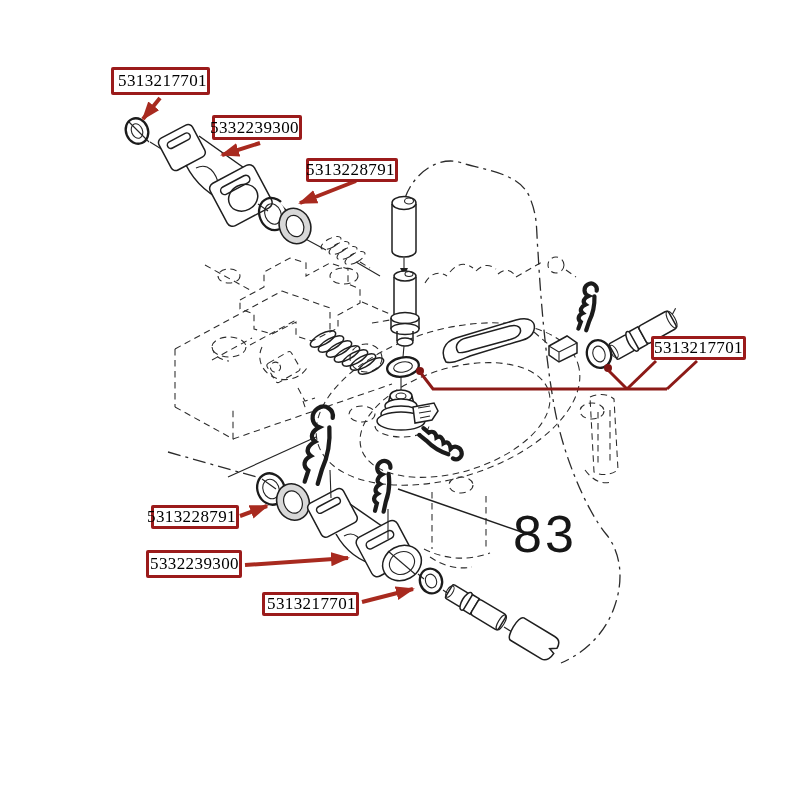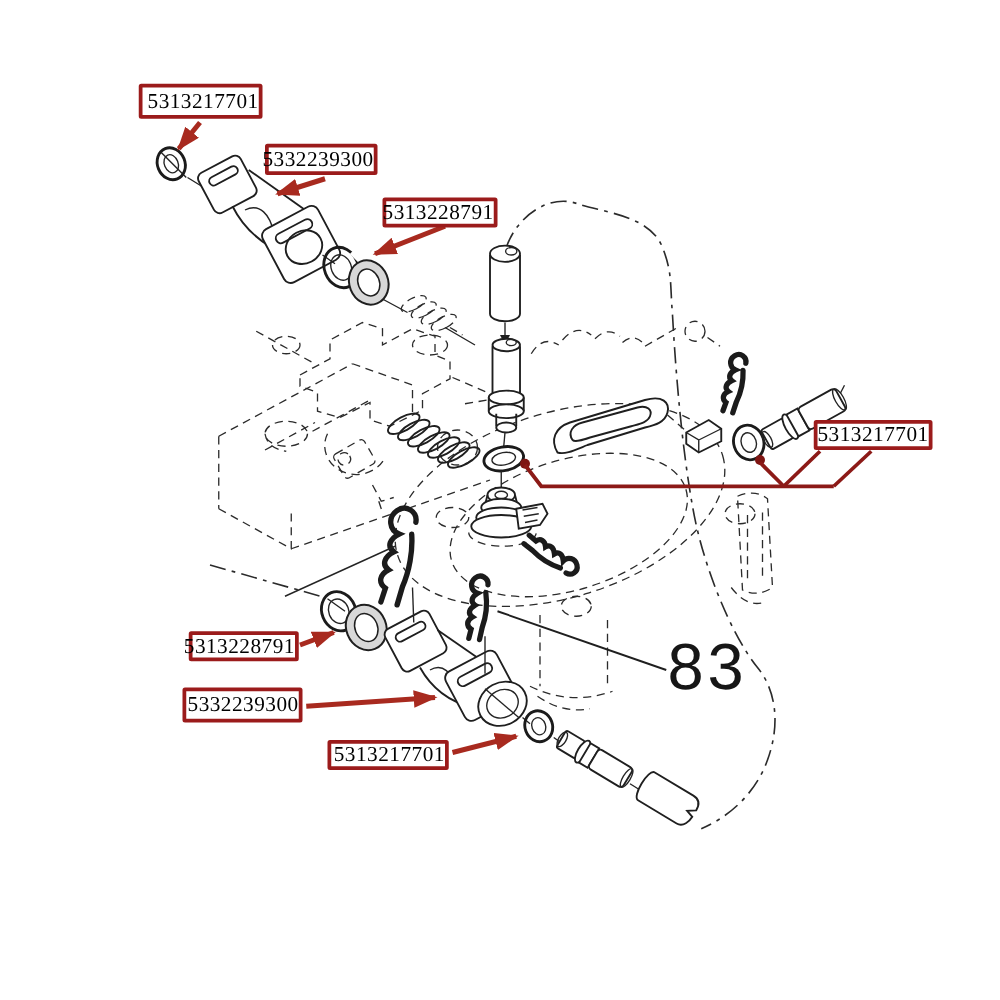--- a/index.html
+++ b/index.html
@@ -284,14 +284,14 @@
 <div class="plabel" style="left:151px;top:505px;width:88px;height:24px;">
   <span>5313228791</span>
 </div>
 <div class="plabel" style="left:146px;top:550px;width:96px;height:28px;">
   <span>5332239300</span>
 </div>
 <div class="plabel" style="left:262px;top:592px;width:97px;height:24px;">
   <span>5313217701</span>
 </div>
 
-<div class="itemnum" style="left:534px;top:508px;">83</div>
+<div class="itemnum" style="left:513px;top:508px;">83</div>
 </div>
 
 </body></html>

